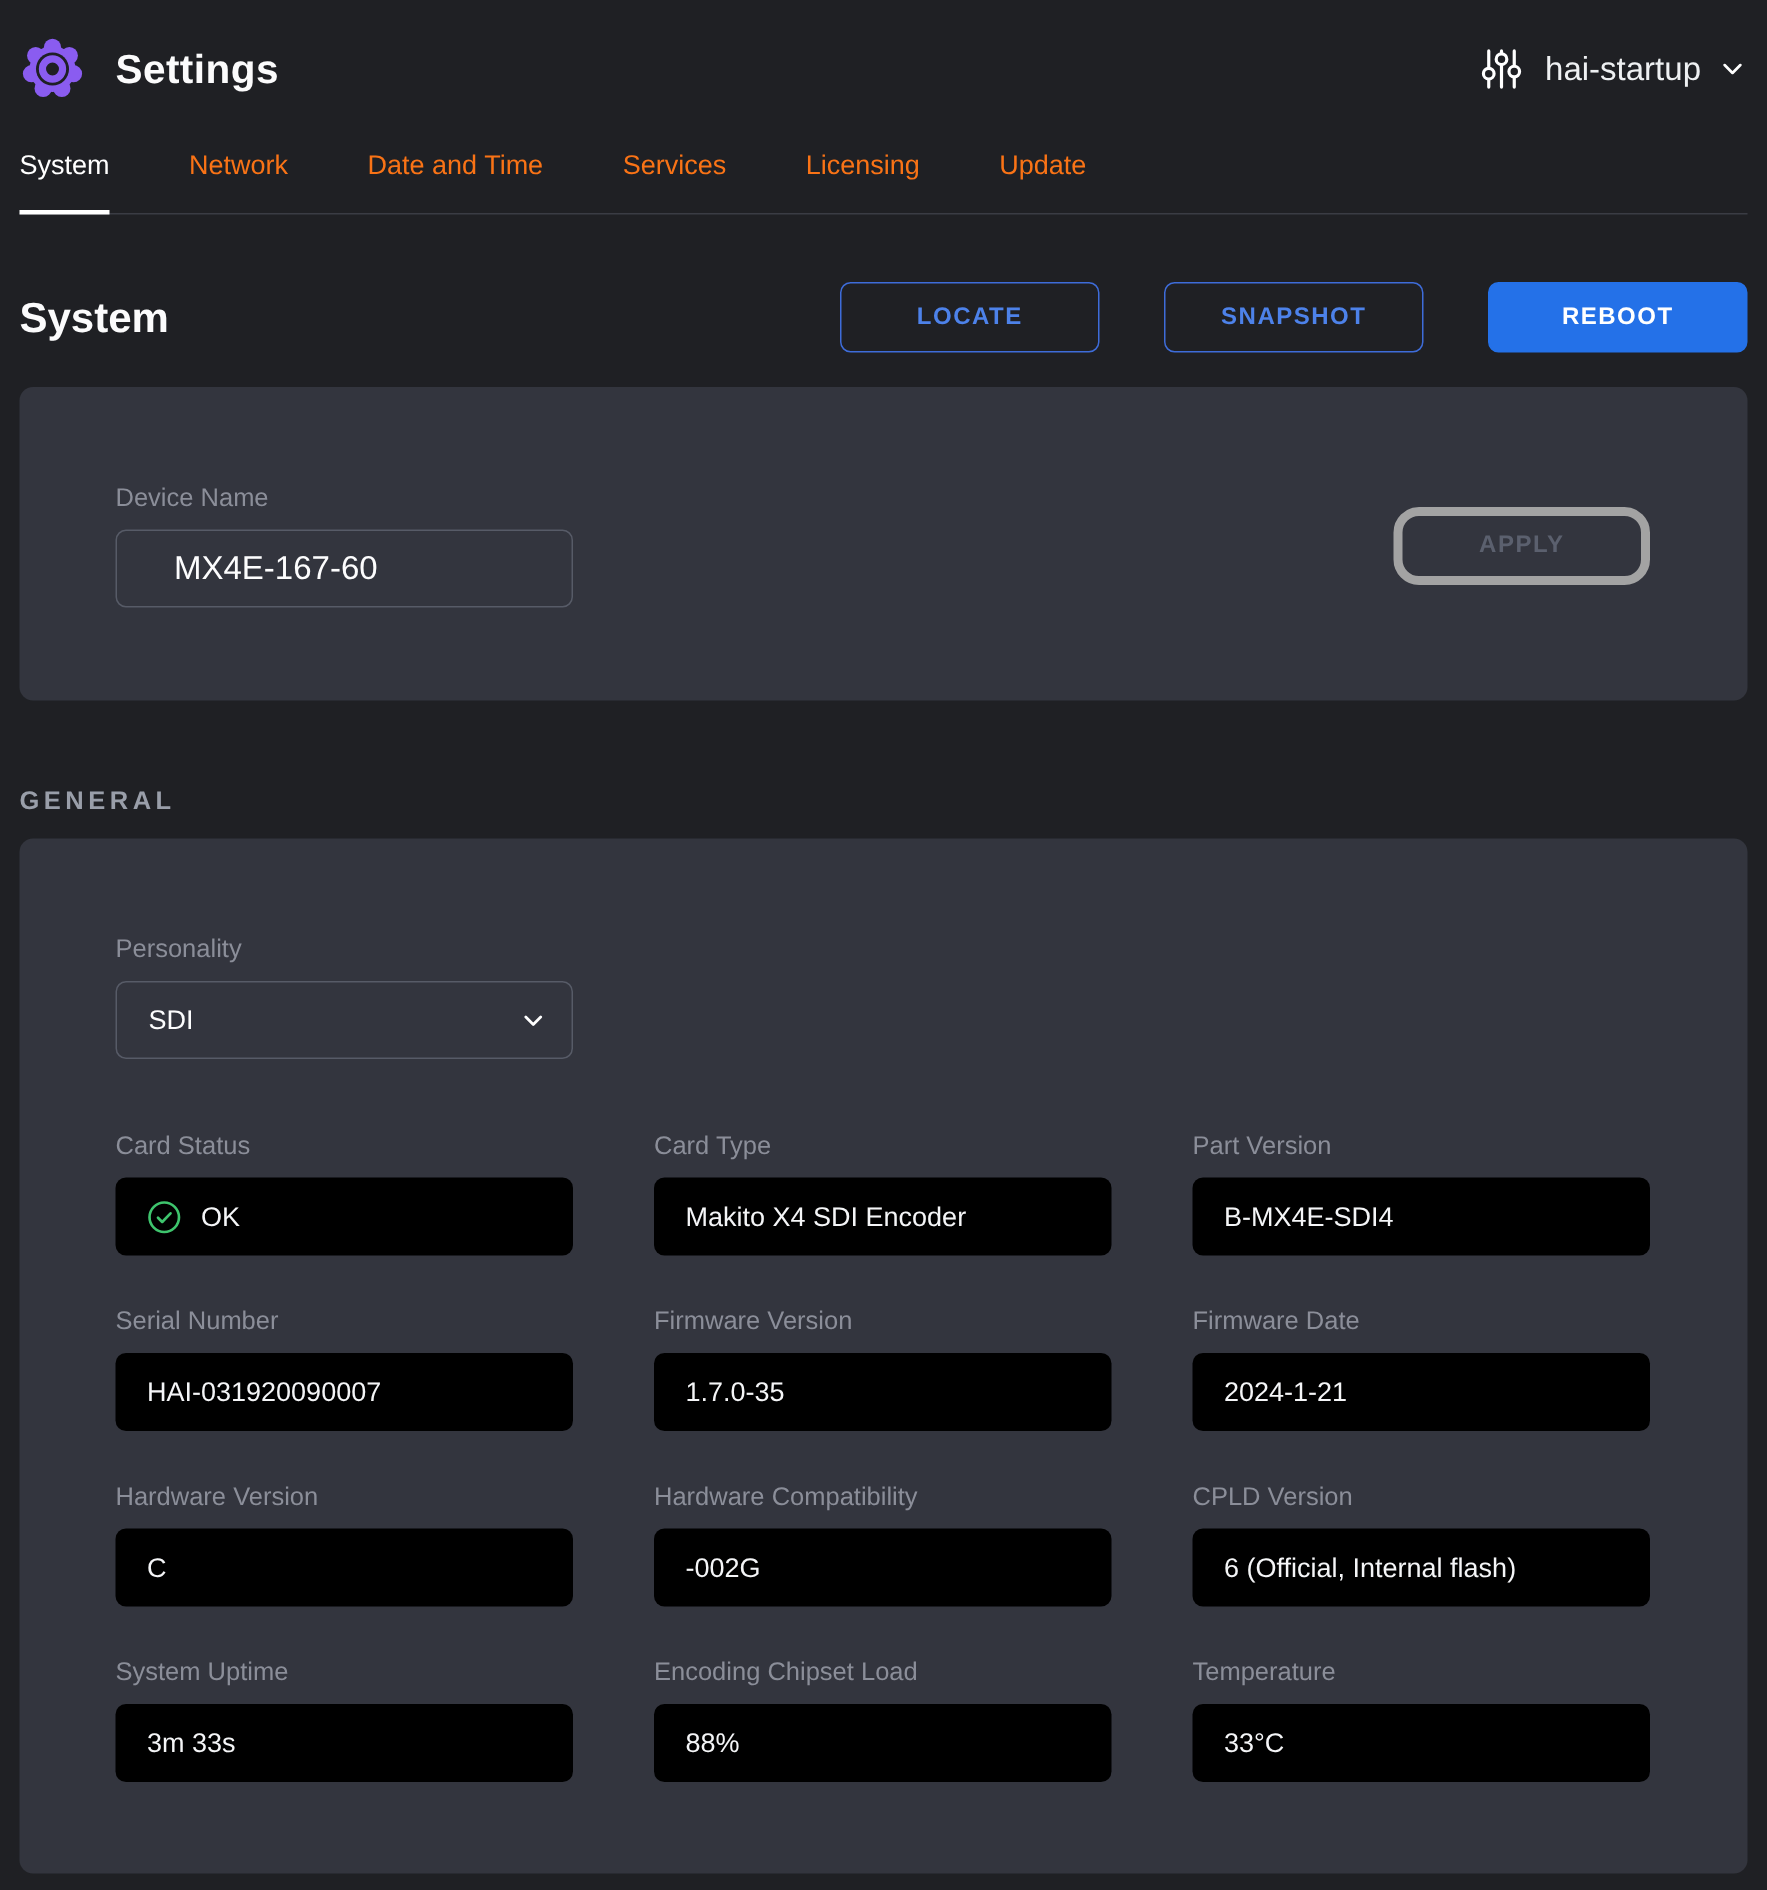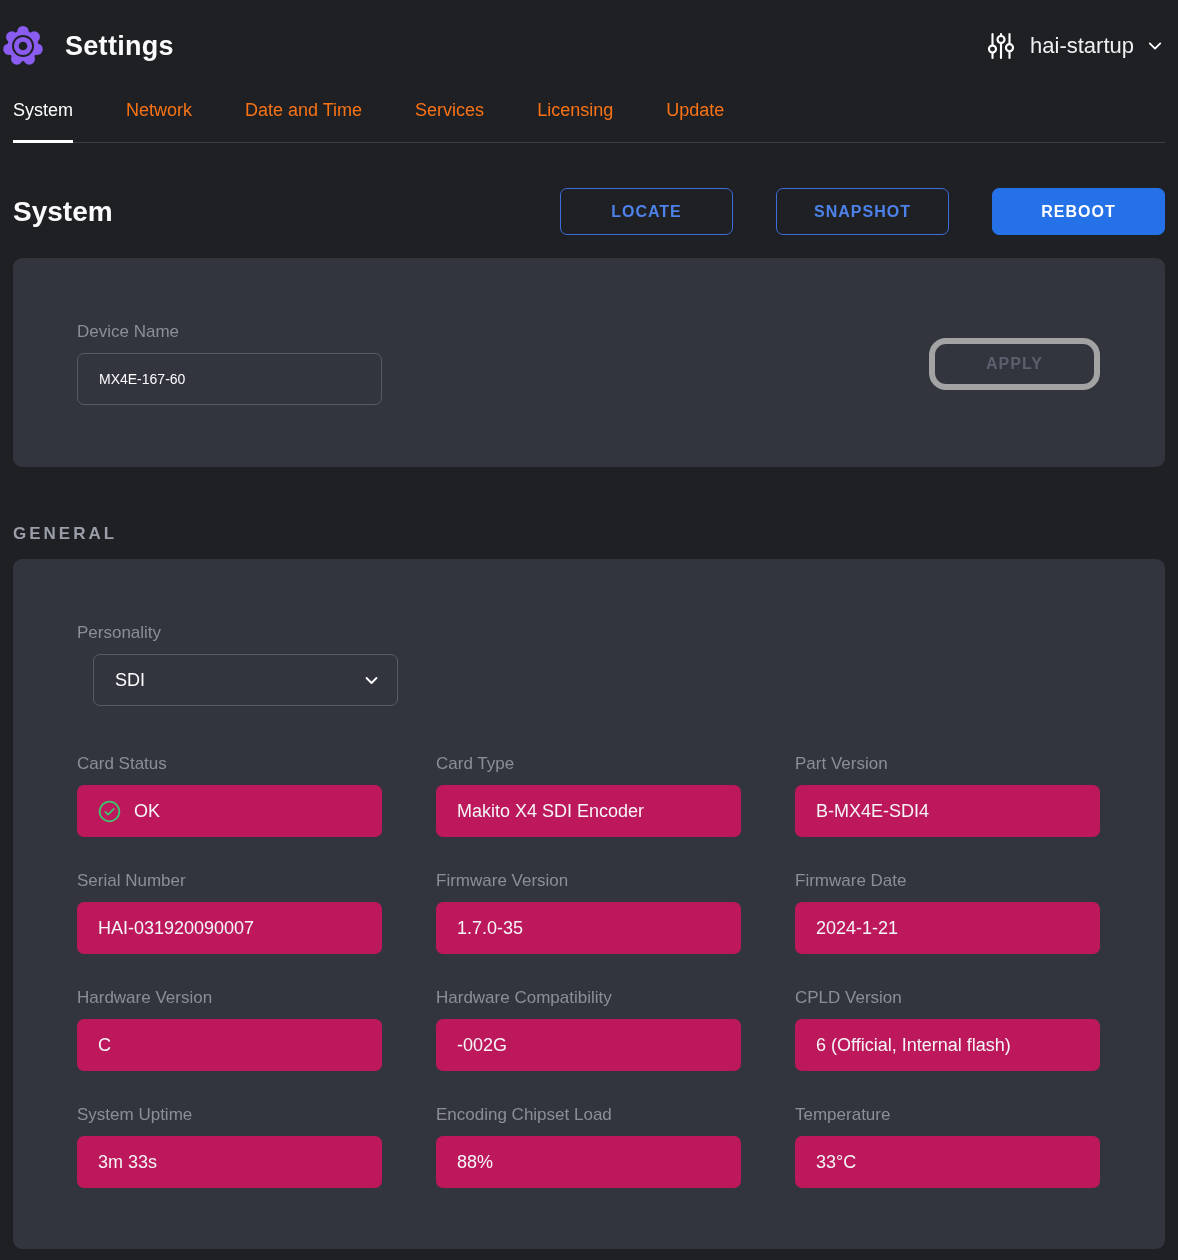--- a/index.html
+++ b/index.html
@@ -6,21 +6,21 @@
   html, body { width: 1178px; height: 1260px; overflow: hidden; }
   body {
     background: #1f2024;
     color: #f4f5f7;
     font-family: "Liberation Sans", sans-serif;
   }
 
   
   .app-header {
     height: 92px;
-    padding: 0 14px 0 0;
+    padding: 0 14px 0 12px;
     display: flex;
     align-items: center;
     justify-content: space-between;
   }
   .header-left { display: flex; align-items: center; }
   .app-title { font-size: 27px; font-weight: 700; letter-spacing: .3px; margin-left: 19px; color: #fbfbfc; }
   .device-selector { display: flex; align-items: center; cursor: pointer; }
   .device-selector .sel-label { font-size: 22px; font-weight: 500; color: #eef0f2; margin: 0 12px 0 12px; }
 
   
@@ -99,23 +99,23 @@
     color: #8b8e99;
     margin-bottom: 11px;
   }
   .text-input {
     width: 305px;
     height: 52px;
     background: transparent;
     border: 1px solid #575b67;
     border-radius: 7px;
     color: #fdfdfe;
-    font-size: 14px;
+    font-size: 22px;
     font-family: "Liberation Sans", sans-serif;
-    padding: 0 21px;
+    padding: 0 38px;
     outline: none;
   }
   .btn-apply {
     width: 171px;
     height: 52px;
     background: transparent;
     border: 6px solid #a3a3a3;
     border-radius: 17px;
     color: #5b606e;
     font-size: 16px;
@@ -140,32 +140,31 @@
     border: 1px solid #575b67;
     border-radius: 7px;
     background: transparent;
     display: flex;
     align-items: center;
     justify-content: space-between;
     padding: 0 17px 0 21px;
     font-size: 18px;
     color: #fdfdfe;
     cursor: pointer;
-    margin-left: 16px;
   }
   .fields-grid {
     margin-top: 48px;
     display: grid;
     grid-template-columns: repeat(3, 305px);
     column-gap: 54px;
     row-gap: 34px;
   }
   .value-box {
     height: 52px;
-    background: #be185d;
+    background: #000000;
     border-radius: 7px;
     display: flex;
     align-items: center;
     gap: 13px;
     padding: 0 21px;
     font-size: 18px;
     color: #f4f5f7;
     white-space: nowrap;
   }
   .icon { display: inline-flex; align-items: center; justify-content: center; }

